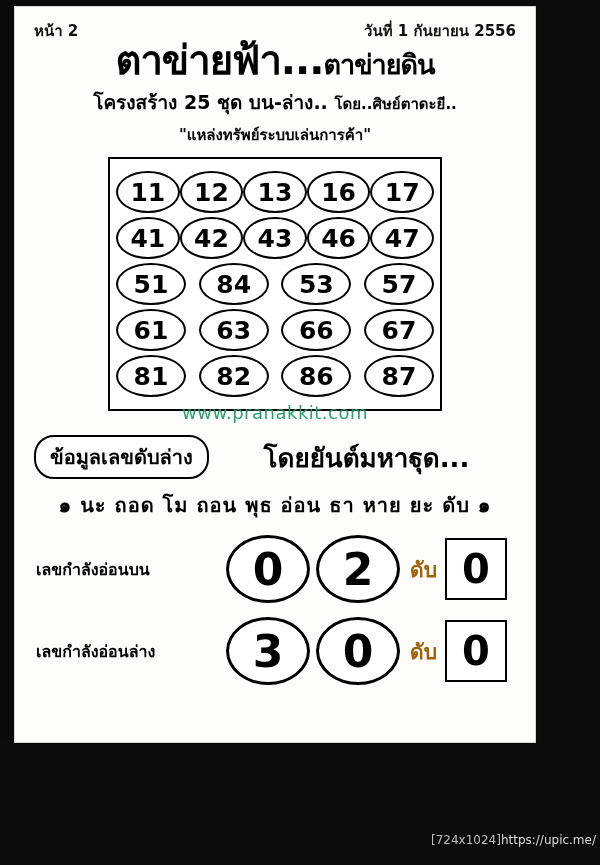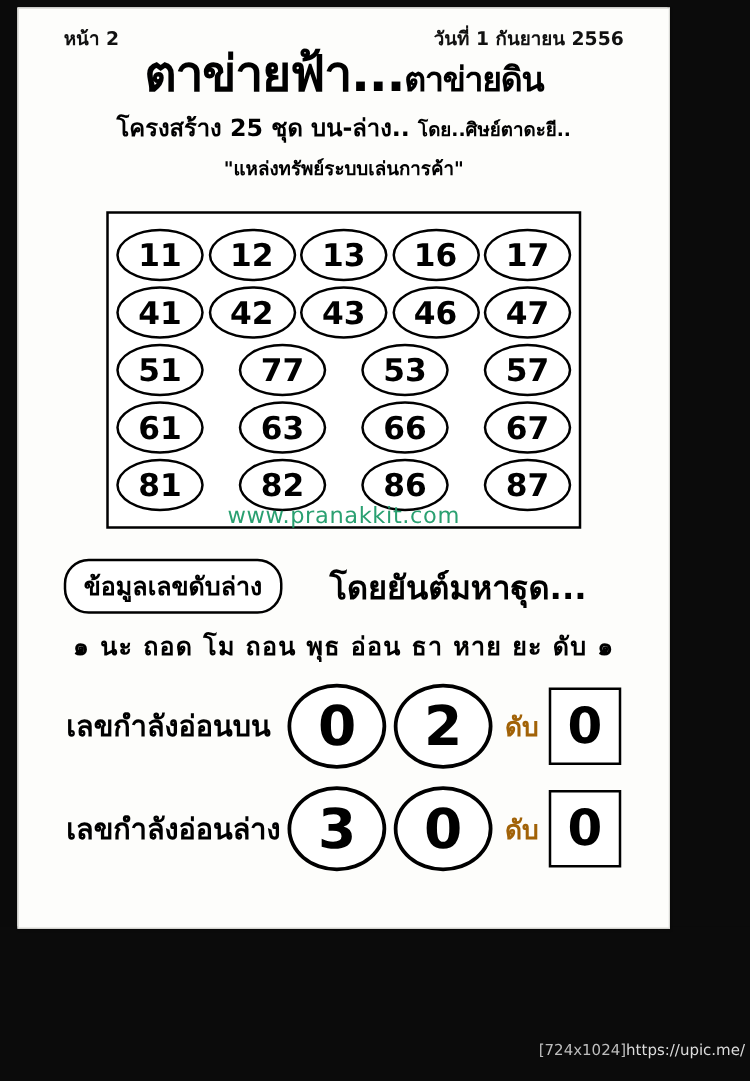--- a/index.html
+++ b/index.html
@@ -29,21 +29,21 @@
     width: 520px;
     height: 735px;
     background: #fdfdfb;
     border: 1px solid #d8d8d4;
     box-shadow: 1px 1px 2px rgba(0,0,0,0.25);
     overflow: hidden;
   }
   .sheet-inner {
     position: absolute;
     left: 0; top: 0; right: 0; bottom: 0;
-    padding: 10px 32px;
+    padding: 10px 15px;
     box-sizing: border-box;
   }
   
   .edge-left {
     position: absolute;
     left: 0; top: 0;
     width: 14px; height: 751px;
     background: #0a0a0a;
   }
   .edge-right {
@@ -104,22 +104,22 @@
   .quote {
     text-align: center;
     font-size: 15px;
     font-weight: 700;
     margin-top: 6px;
     color: #000;
   }
 
   
   .grid-wrap {
-    margin: 22px auto 0 auto;
-    width: 380px;
+    margin: 10px auto 0 auto;
+    width: 334px;
     border: 2px solid #000;
     background: #fff;
     padding: 8px 6px;
     box-sizing: border-box;
   }
   .grid-row {
     display: flex;
     justify-content: space-between;
     margin: 4px 0;
   }
@@ -189,21 +189,21 @@
   }
 
   
   .res-row {
     display: flex;
     align-items: center;
     margin-top: 14px;
     padding: 0 6px;
   }
   .res-label {
-    font-size: 23px;
+    font-size: 16px;
     font-weight: 700;
     color: #000;
     width: 190px;
     white-space: nowrap;
   }
   .big-circle {
     width: 78px;
     height: 62px;
     border: 3px solid #000;
     border-radius: 50%;
@@ -286,21 +286,21 @@
         </div>
         <div class="grid-row">
           <div class="cell">41</div>
           <div class="cell">42</div>
           <div class="cell">43</div>
           <div class="cell">46</div>
           <div class="cell">47</div>
         </div>
         <div class="grid-row">
           <div class="cell">51</div>
-          <div class="cell">77</div>
+          <div class="cell">84</div>
           <div class="cell">53</div>
           <div class="cell">57</div>
         </div>
         <div class="grid-row">
           <div class="cell">61</div>
           <div class="cell">63</div>
           <div class="cell">66</div>
           <div class="cell">67</div>
         </div>
         <div class="grid-row">

